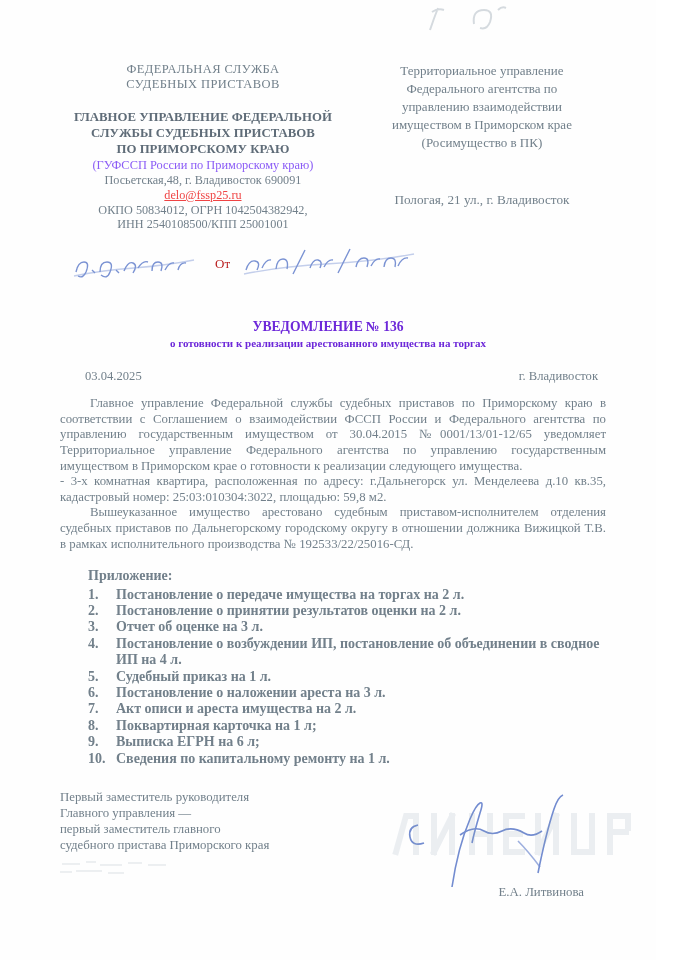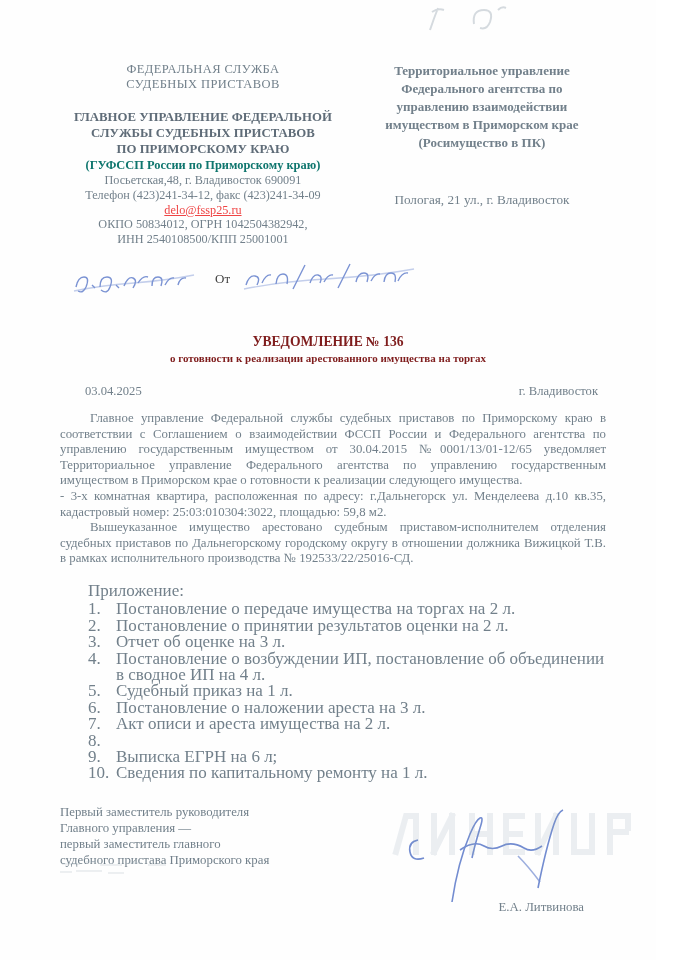--- a/index.html
+++ b/index.html
@@ -13,46 +13,46 @@
   .page { position:relative; width:656px; height:960px; background:#fefefe; }
 
   
   .header { display:flex; padding:62px 38px 0 60px; justify-content:space-between; }
   .hcol-left  { width:292px; text-align:center; }
   .hcol-right { width:278px; text-align:center; }
 
   .org-top div { font-size:12.5px; line-height:15px; letter-spacing:0.4px; }
   .org-main { margin-top:17px; font-weight:bold; color:#5f6c78; }
   .org-main div { font-size:12.8px; line-height:16px; }
-  .org-short { font-weight:bold; color:#0f766e; font-size:12.4px; line-height:16px; }
+  .org-short { font-weight:normal; color:#8b5cf6; font-size:12.4px; line-height:16px; }
   .addr-line { font-size:12.2px; line-height:14.8px; }
   .email a { color:#ef4444; text-decoration:underline; font-size:12.2px;margin-top:33px; }
 
-  .recipient div { font-size:13px; line-height:18px;font-weight:bold; }
+  .recipient div { font-size:13px; line-height:18px; }
   .recipient-addr { margin-top:40px; font-size:13.2px; }
 
   
   .hand-row { position:relative; height:52px; margin-top:6px; }
-  .from-label { position:absolute; left:215px; top:18px; font-size:13px; color:#404040; }
-
-  
-  .title-block { margin-top:28px; text-align:center; font-weight:bold; color:#7f1d1d; }
+  .from-label { position:absolute; left:215px; top:18px; font-size:13px; color:#b91c1c; }
+
+  
+  .title-block { margin-top:28px; text-align:center; font-weight:bold; color:#6d28d9; }
   .title-line1 { font-size:13.6px; line-height:17px; }
   .title-line2 { font-size:11px; line-height:17px; }
 
   
   .date-row { display:flex; justify-content:space-between; margin:17px 58px 0 85px; font-size:12.6px; }
 
   
   .body-text { margin:12px 50px 0 60px; font-size:12.8px; line-height:15.6px; text-align:justify; }
   .body-text p { margin:0; }
   .indent { text-indent:30px; }
 
   
-  .att-block { margin:16px 50px 0 88px; font-size:17px; line-height:16.4px; }
+  .att-block { margin:16px 50px 0 88px; font-size:14px; line-height:16.4px;font-weight:bold; }
   .att-label { margin-bottom:2px; }
   .att-row { display:flex; }
   .att-num { width:28px; flex:none; }
 
   
   .sig-block { position:relative; margin:22px 50px 0 60px; height:110px; }
   .sig-lines { font-size:12.8px; line-height:16px; width:330px; }
   .sig-name { position:absolute; right:22px; top:48px; font-size:12.8px;margin-top:48px; }
   .sig-svg { position:absolute; left:340px; top:-12px; }
 
@@ -85,21 +85,20 @@
         <div>ФЕДЕРАЛЬНАЯ СЛУЖБА</div>
         <div>СУДЕБНЫХ ПРИСТАВОВ</div>
       </div>
       <div class="org-main">
         <div>ГЛАВНОЕ УПРАВЛЕНИЕ ФЕДЕРАЛЬНОЙ</div>
         <div>СЛУЖБЫ СУДЕБНЫХ ПРИСТАВОВ</div>
         <div>ПО ПРИМОРСКОМУ КРАЮ</div>
       </div>
       <div class="org-short">(ГУФССП России по Приморскому краю)</div>
       <div class="addr-line">Посьетская,48, г. Владивосток 690091</div>
-      <div class="addr-line">Телефон (423)241-34-12, факс (423)241-34-09</div>
       <div class="addr-line email">
         <a href="#">delo@fssp25.ru</a>
       </div>
       <div class="addr-line">ОКПО 50834012, ОГРН 1042504382942,</div>
       <div class="addr-line">ИНН 2540108500/КПП 25001001</div>
     </div>
 
     <div class="hcol-right">
       <div class="recipient">
         <div>Территориальное управление</div>
@@ -171,20 +170,21 @@
     <div class="att-row">
         <span class="att-num">6.</span>
         <span>Постановление о наложении ареста на 3 л.</span>
       </div>
     <div class="att-row">
         <span class="att-num">7.</span>
         <span>Акт описи и ареста имущества на 2 л.</span>
       </div>
     <div class="att-row">
         <span class="att-num">8.</span>
+        <span>Поквартирная карточка на 1 л;</span>
       </div>
     <div class="att-row">
         <span class="att-num">9.</span>
         <span>Выписка ЕГРН на 6 л;</span>
       </div>
     <div class="att-row">
         <span class="att-num">10.</span>
         <span>Сведения по капитальному ремонту на 1 л.</span>
       </div>
   </div>

